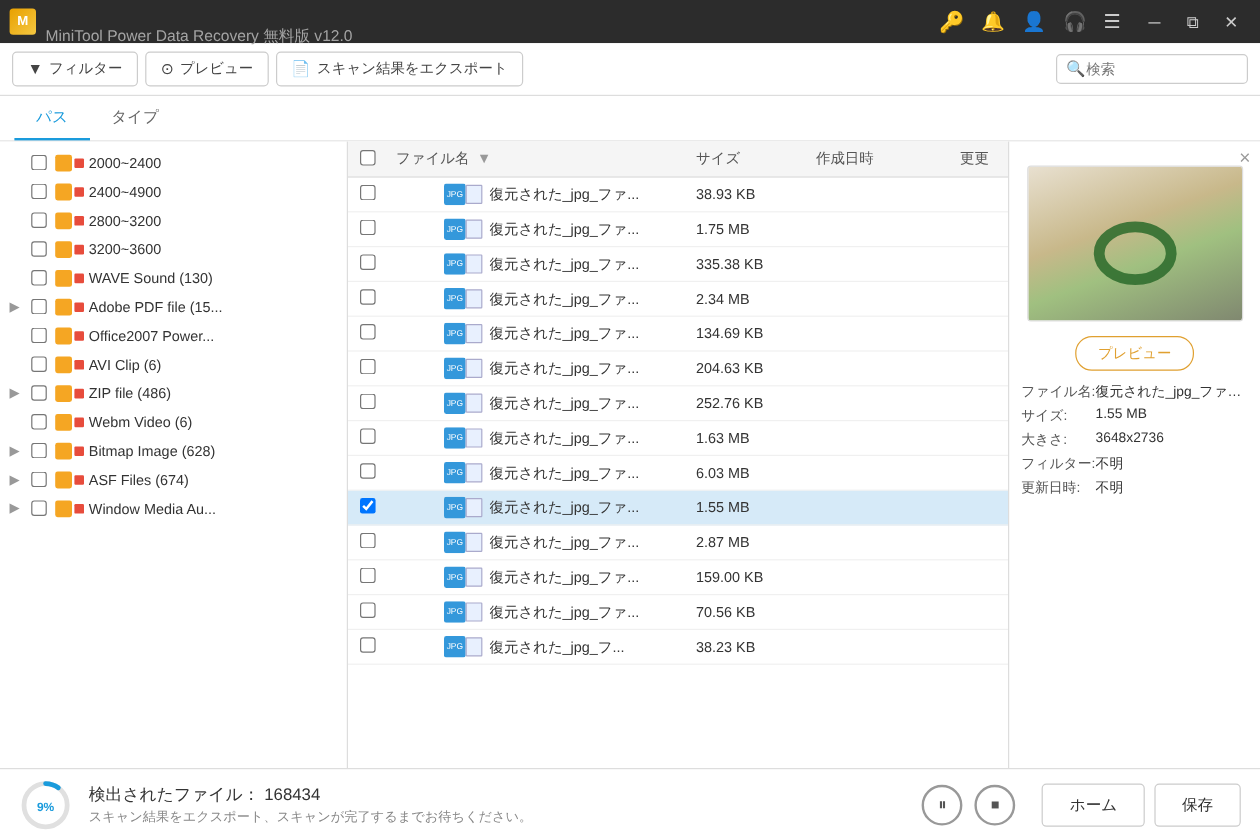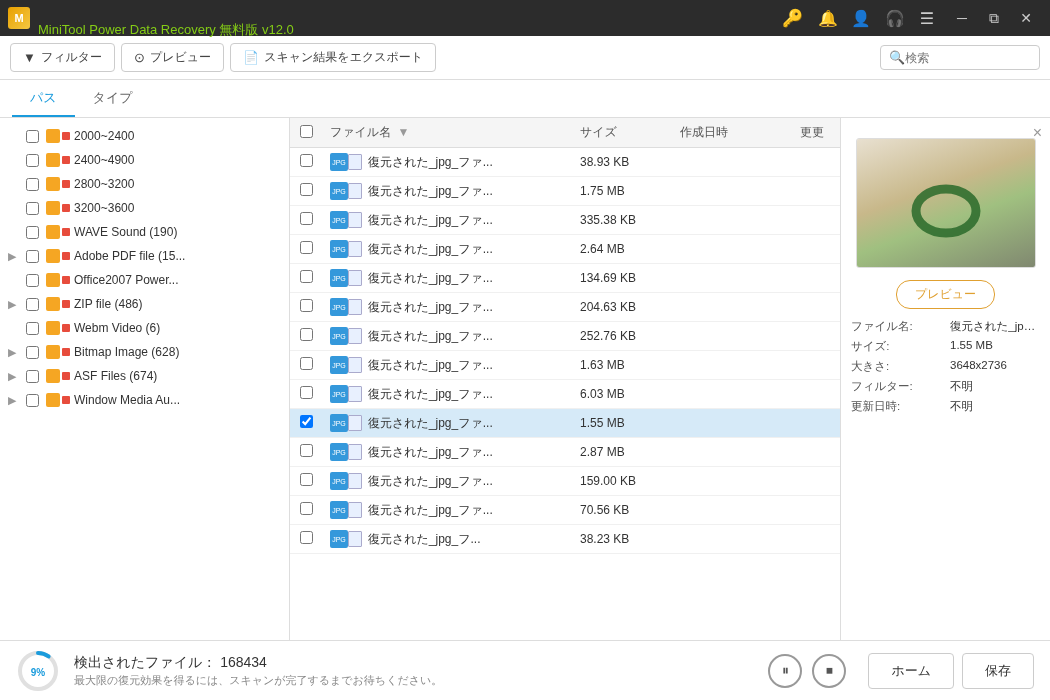--- a/index.html
+++ b/index.html
@@ -15,21 +15,21 @@
       color: #fff;
       user-select: none;
     }
     #titlebar .app-icon {
       width: 22px; height: 22px; margin-right: 8px;
       background: linear-gradient(135deg, #e8a000, #f5c842);
       border-radius: 3px;
       display: flex; align-items: center; justify-content: center;
       font-size: 11px; font-weight: bold; color: #fff;
     }
-    #titlebar .title-text { flex: 1; font-size: 13px; color: #84cc16; margin-top: 24px; }
+    #titlebar .title-text { flex: 1; font-size: 13px; color: #a3a3a3; margin-top: 24px; }
     #titlebar .title-icons { display: flex; gap: 14px; align-items: center; }
     #titlebar .title-icons span { cursor: pointer; font-size: 16px; color: #ccc; }
     #titlebar .win-controls { display: flex; gap: 0; margin-left: 12px; }
     #titlebar .win-btn { width: 32px; height: 36px; display: flex; align-items: center; justify-content: center; cursor: pointer; color: #ccc; font-size: 14px; }
 
     
     #toolbar {
       background: #fff;
       height: 44px;
       display: flex;
@@ -81,21 +81,21 @@
 
     
     #left-panel {
       width: 290px;
       background: #fff;
       border-right: 1px solid #ddd;
       overflow-y: auto;
       padding: 6px 0;
     }
     .tree-item {
-      display: flex; align-items: flex-end;
+      display: flex; align-items: flex-start;
       padding: 5px 10px 5px 8px;
       cursor: pointer; font-size: 12px; color: #333;
       gap: 4px;
     }
     .tree-item .expand-arrow { width: 14px; color: #999; font-size: 11px; flex-shrink: 0; }
     .tree-item input[type=checkbox] { margin-right: 3px; flex-shrink: 0; }
     .tree-label { flex: 1; white-space: nowrap; overflow: hidden; text-overflow: ellipsis; }
 
     
     #middle-panel {
@@ -119,21 +119,21 @@
     .sort-arrow { color: #999; margin-left: 3px; }
 
     #file-list { flex: 1; overflow-y: auto; }
     .file-row {
       display: flex; align-items: center;
       padding: 5px 10px; font-size: 12px; color: #333;
       border-bottom: 1px solid #f0f0f0; cursor: pointer;
     }
     .file-row.selected { background: #d6eaf8; }
     .file-row .col-check { width: 30px; }
-    .file-row .col-name { flex: 1; display: flex; align-items: center; gap: 6px; overflow: hidden; }
+    .file-row .col-name { flex: 1; display: flex; align-items: center; gap: 6px; overflow: hidden; margin-left: 40px; }
     .file-row .col-name span { white-space: nowrap; overflow: hidden; text-overflow: ellipsis; }
     .file-row .col-size { width: 100px; }
     .file-row .col-date { width: 120px; }
     .file-row .col-more { width: 30px; }
 
     
     #right-panel {
       width: 210px;
       background: #fff;
       border-left: 1px solid #ddd;
@@ -175,21 +175,21 @@
       cursor: pointer;
       font-size: 12px;
       background: #fff;
     }
     #file-info {
       margin-top: 10px;
       width: 100%;
       font-size: 11.5px;
     }
     .info-row {
-      display: flex; margin-bottom: 5px; gap: 37px;
+      display: flex; margin-bottom: 5px;
     }
     .info-label { color: #555; width: 62px; flex-shrink: 0; }
     .info-value { color: #333; flex: 1; overflow: hidden; text-overflow: ellipsis; white-space: nowrap; }
 
     
     #left-panel::-webkit-scrollbar,
     #file-list::-webkit-scrollbar { width: 6px; }
     #left-panel::-webkit-scrollbar-track,
     #file-list::-webkit-scrollbar-track { background: #f0f0f0; }
     #left-panel::-webkit-scrollbar-thumb,
@@ -309,39 +309,48 @@
         </span>
         <span class="tree-label">3200~3600</span>
       </div>
       <div class="tree-item">
         <span class="expand-arrow"> </span>
         <input type="checkbox" style="">
         <span style="display: flex; align-items: center; gap: 1px; flex-shrink: 0;">
           <span style="width: 14px; height: 14px; background: rgb(245, 166, 35); border-radius: 2px; display: inline-block; flex-shrink: 0;"></span>
           <span style="width: 8px; height: 8px; background: rgb(231, 76, 60); border-radius: 1px; display: inline-block; flex-shrink: 0; margin-left: 1px;"></span>
         </span>
-        <span class="tree-label">WAVE Sound (190)</span>
+        <span class="tree-label">WAVE Sound (130)</span>
       </div>
       <div class="tree-item">
         <span class="expand-arrow">▶</span>
         <input type="checkbox" style="">
         <span style="display: flex; align-items: center; gap: 1px; flex-shrink: 0;">
           <span style="width: 14px; height: 14px; background: rgb(245, 166, 35); border-radius: 2px; display: inline-block; flex-shrink: 0;"></span>
           <span style="width: 8px; height: 8px; background: rgb(231, 76, 60); border-radius: 1px; display: inline-block; flex-shrink: 0; margin-left: 1px;"></span>
         </span>
         <span class="tree-label">Adobe PDF file (15...</span>
       </div>
       <div class="tree-item">
         <span class="expand-arrow"> </span>
         <input type="checkbox" style="">
         <span style="display: flex; align-items: center; gap: 1px; flex-shrink: 0;">
           <span style="width: 14px; height: 14px; background: rgb(245, 166, 35); border-radius: 2px; display: inline-block; flex-shrink: 0;"></span>
           <span style="width: 8px; height: 8px; background: rgb(231, 76, 60); border-radius: 1px; display: inline-block; flex-shrink: 0; margin-left: 1px;"></span>
         </span>
         <span class="tree-label">Office2007 Power...</span>
+      </div>
+      <div class="tree-item">
+        <span class="expand-arrow"> </span>
+        <input type="checkbox" style="">
+        <span style="display: flex; align-items: center; gap: 1px; flex-shrink: 0;">
+          <span style="width: 14px; height: 14px; background: rgb(245, 166, 35); border-radius: 2px; display: inline-block; flex-shrink: 0;"></span>
+          <span style="width: 8px; height: 8px; background: rgb(231, 76, 60); border-radius: 1px; display: inline-block; flex-shrink: 0; margin-left: 1px;"></span>
+        </span>
+        <span class="tree-label">AVI Clip (6)</span>
       </div>
       <div class="tree-item">
         <span class="expand-arrow">▶</span>
         <input type="checkbox" style="">
         <span style="display: flex; align-items: center; gap: 1px; flex-shrink: 0;">
           <span style="width: 14px; height: 14px; background: rgb(245, 166, 35); border-radius: 2px; display: inline-block; flex-shrink: 0;"></span>
           <span style="width: 8px; height: 8px; background: rgb(231, 76, 60); border-radius: 1px; display: inline-block; flex-shrink: 0; margin-left: 1px;"></span>
         </span>
         <span class="tree-label">ZIP file (486)</span>
       </div>
@@ -431,21 +440,21 @@
           <div class="col-date"></div>
           <div class="col-more"></div>
         </div>
         <div class="file-row">
           <div class="col-check"><input type="checkbox" style=""></div>
           <div class="col-name">
             <span style="width: 18px; height: 18px; background: rgb(52, 152, 219); border-radius: 2px; color: rgb(255, 255, 255); font-size: 7px; display: flex; align-items: center; justify-content: center; flex-shrink: 0;">JPG</span>
             <span style="width: 14px; height: 16px; background: rgb(232, 240, 254); border: 1px solid rgb(170, 170, 204); border-radius: 1px; font-size: 7px; display: flex; align-items: center; justify-content: center; flex-shrink: 0; margin-left: -6px;"></span>
             <span>復元された_jpg_ファ...</span>
           </div>
-          <div class="col-size">2.64 MB</div>
+          <div class="col-size">2.34 MB</div>
           <div class="col-date"></div>
           <div class="col-more"></div>
         </div>
         <div class="file-row">
           <div class="col-check"><input type="checkbox" style=""></div>
           <div class="col-name">
             <span style="width: 18px; height: 18px; background: rgb(52, 152, 219); border-radius: 2px; color: rgb(255, 255, 255); font-size: 7px; display: flex; align-items: center; justify-content: center; flex-shrink: 0;">JPG</span>
             <span style="width: 14px; height: 16px; background: rgb(232, 240, 254); border: 1px solid rgb(170, 170, 204); border-radius: 1px; font-size: 7px; display: flex; align-items: center; justify-content: center; flex-shrink: 0; margin-left: -6px;"></span>
             <span>復元された_jpg_ファ...</span>
           </div>
@@ -601,21 +610,21 @@
     <circle cx="22" cy="22" r="18" fill="none" stroke="#e0e0e0" stroke-width="4"></circle>
     <circle cx="22" cy="22" r="18" fill="none" stroke="#1a9bdc" stroke-width="4" stroke-dasharray="113.1" stroke-dashoffset="101.8" stroke-linecap="round" transform="rotate(-90 22 22)"></circle>
     <text x="22" y="27" text-anchor="middle" font-size="10" fill="#1a9bdc" font-weight="bold">9%</text>
   </svg>
 
   <div id="scan-info">
     <div class="scan-files">
       <span>検出されたファイル：</span>
       <span>168434</span>
     </div>
-    <div class="scan-hint">最大限の復元効果を得るには、スキャンが完了するまでお待ちください。</div>
+    <div class="scan-hint">スキャン結果をエクスポート、スキャンが完了するまでお待ちください。</div>
   </div>
 
   <div id="controls">
     <div class="ctrl-btn">
       <span>⏸</span>
     </div>
     <div class="ctrl-btn">
       <span>⏹</span>
     </div>
   </div>

